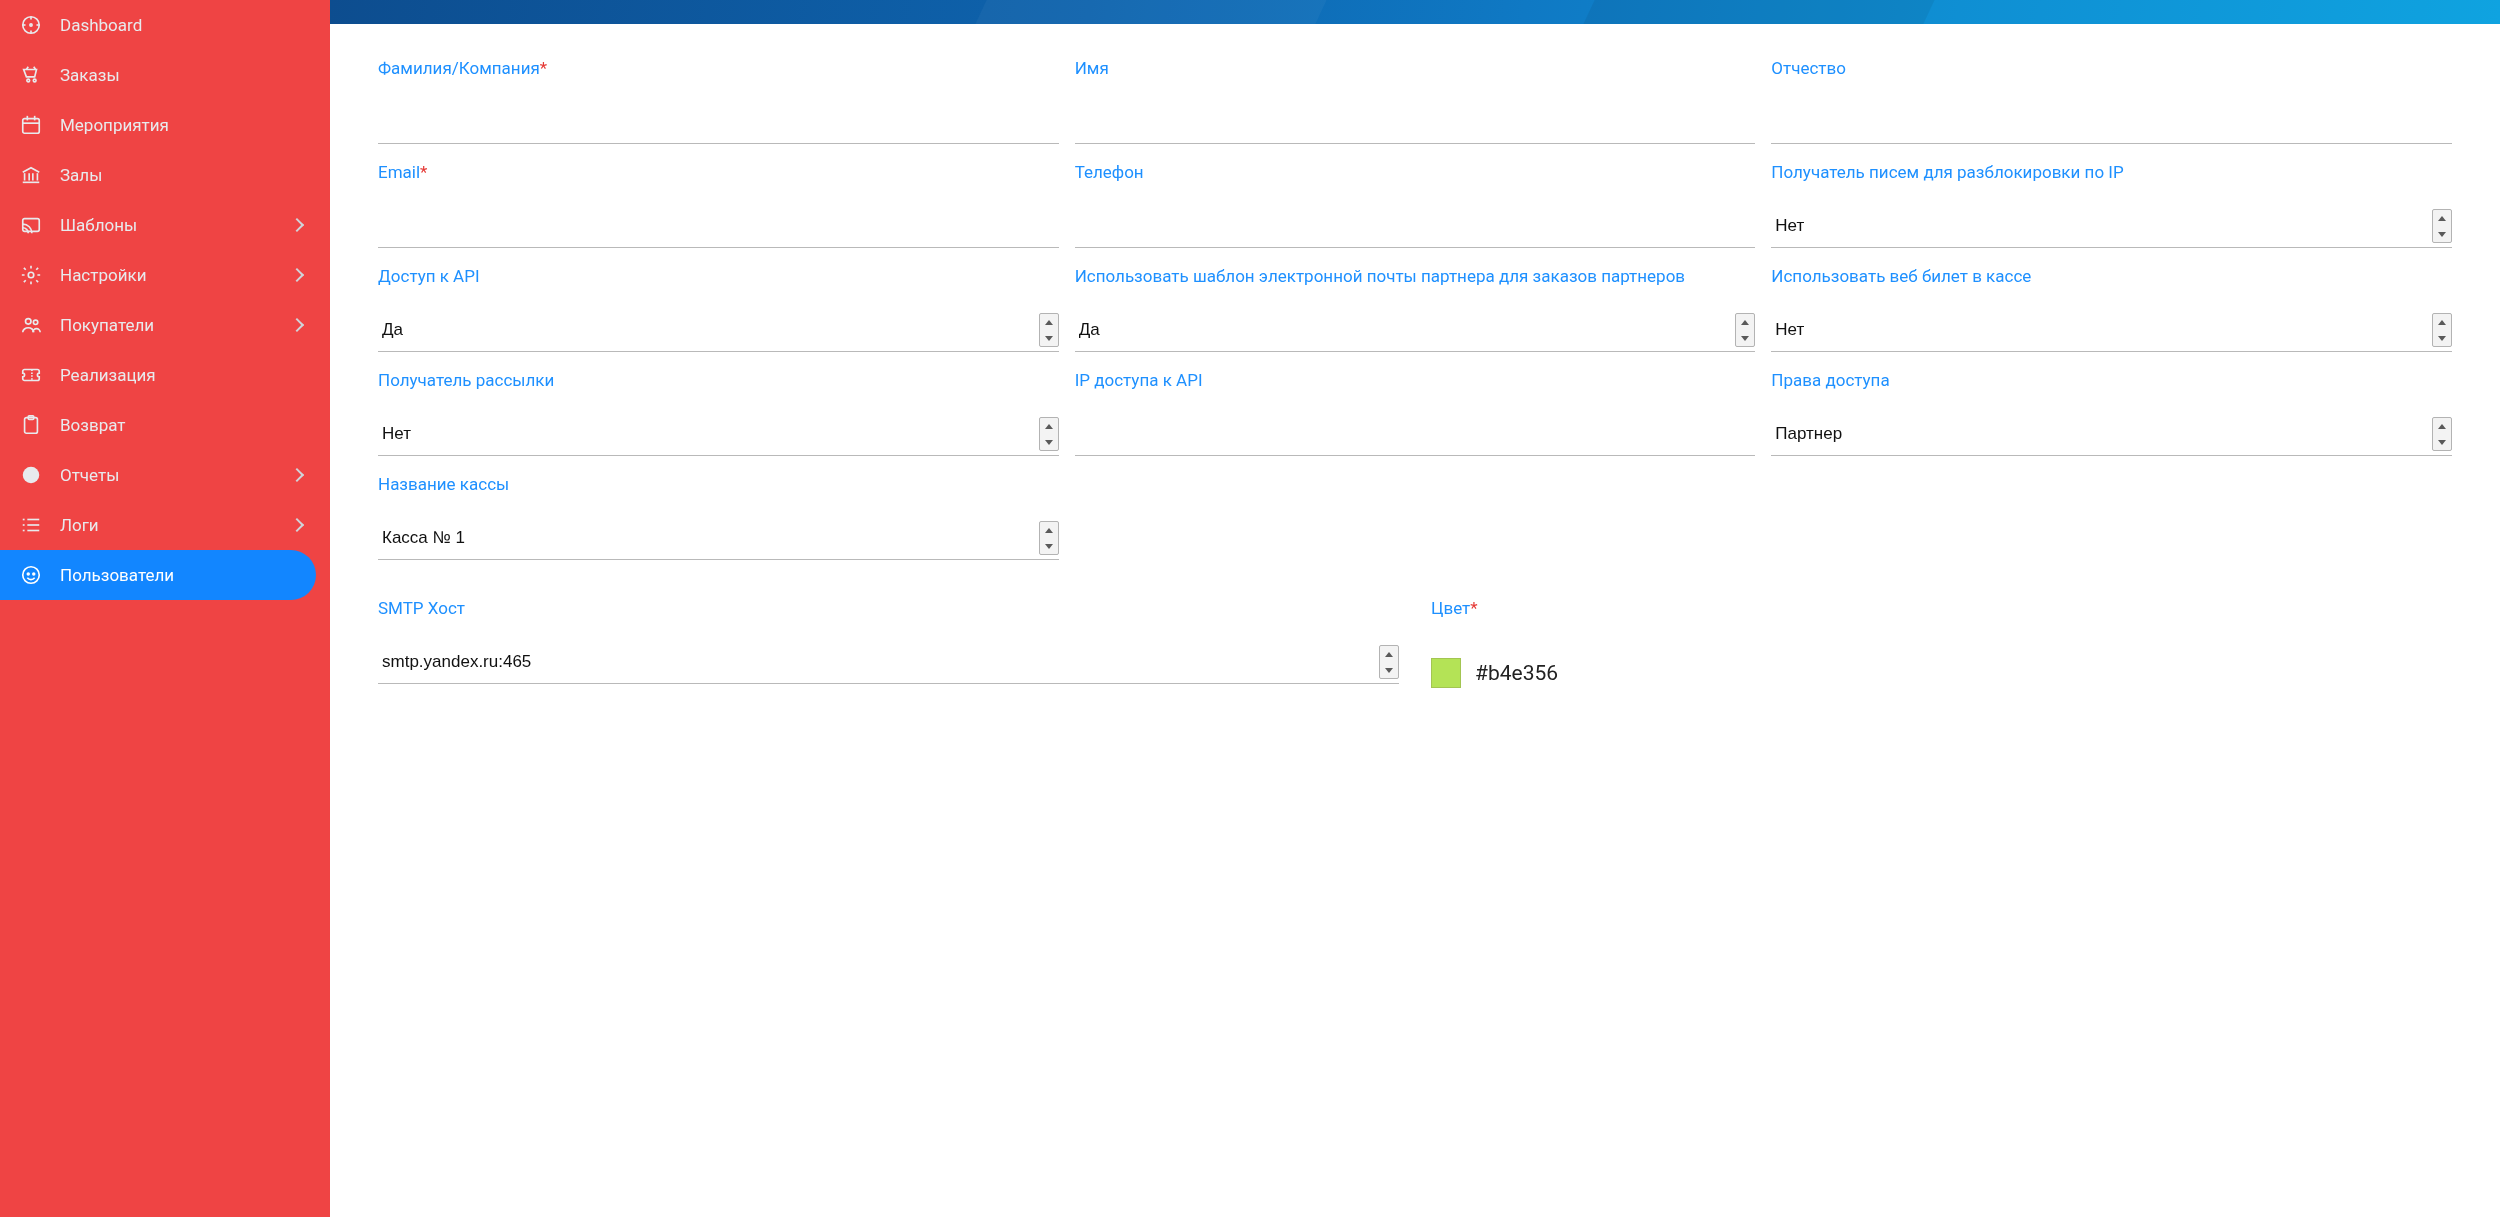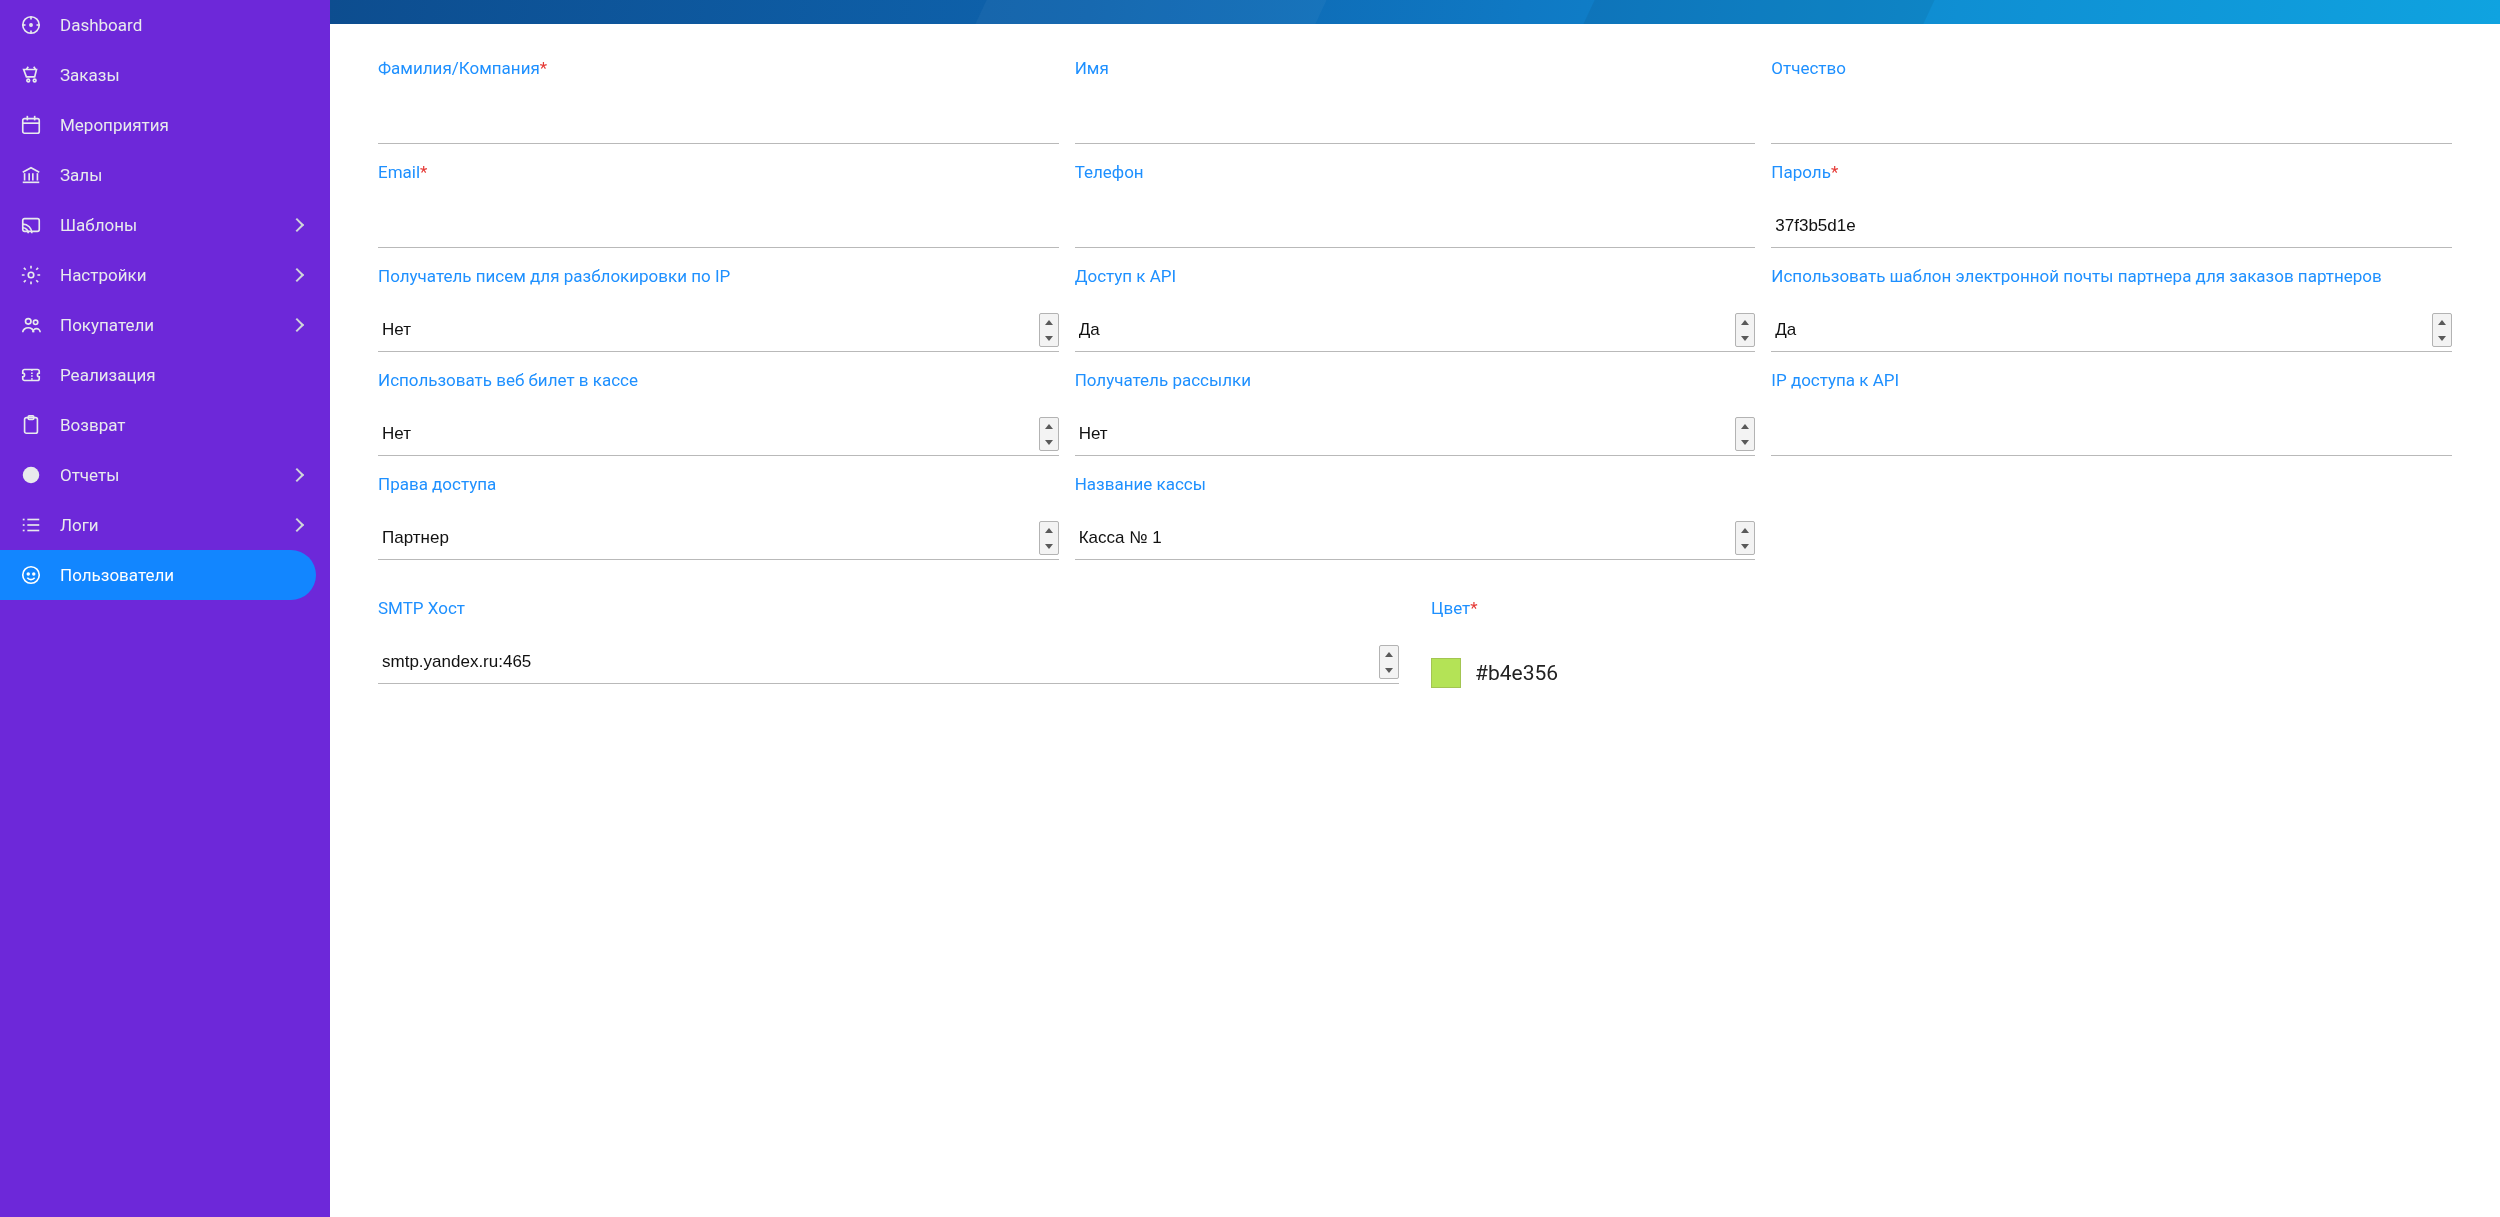--- a/index.html
+++ b/index.html
@@ -9,21 +9,21 @@
     font-size: 16px;
     color: #333;
     background: #fff;
     overflow: hidden;
   }
   .app { display: flex; width: 100%; height: 100vh; }
 
   
   .sidebar {
     width: 330px;
-    background: #6d28d9;
+    background: #ef4444;
     color: #dfe3e7;
     flex: 0 0 330px;
     height: 100%;
     overflow-y: auto;
   }
   .nav-item {
     display: flex;
     align-items: center;
     padding: 14px 20px;
     font-size: 17px;
@@ -350,26 +350,20 @@
         <div class="field">
           <label class="field-label">
             <span>Email</span><span class="req">*</span>
           </label>
           <input class="control-line" value="" style="">
         </div>
         <div class="field">
           <label class="field-label">Телефон</label>
           <input class="control-line" value="" style="">
         </div>
-        <div class="field">
-          <label class="field-label">
-            <span>Пароль</span><span class="req">*</span>
-          </label>
-          <input class="control-line" value="37f3b5d1e" style="">
-        </div>
 
         <div class="field">
           <label class="field-label">Получатель писем для разблокировки по IP</label>
           <div class="select-wrap">
             <select class="control-line">
               <option>Нет</option>
             </select>
             <span class="spin-btn">
                 <span class="tri up"></span>
                 <span class="tri down"></span>

